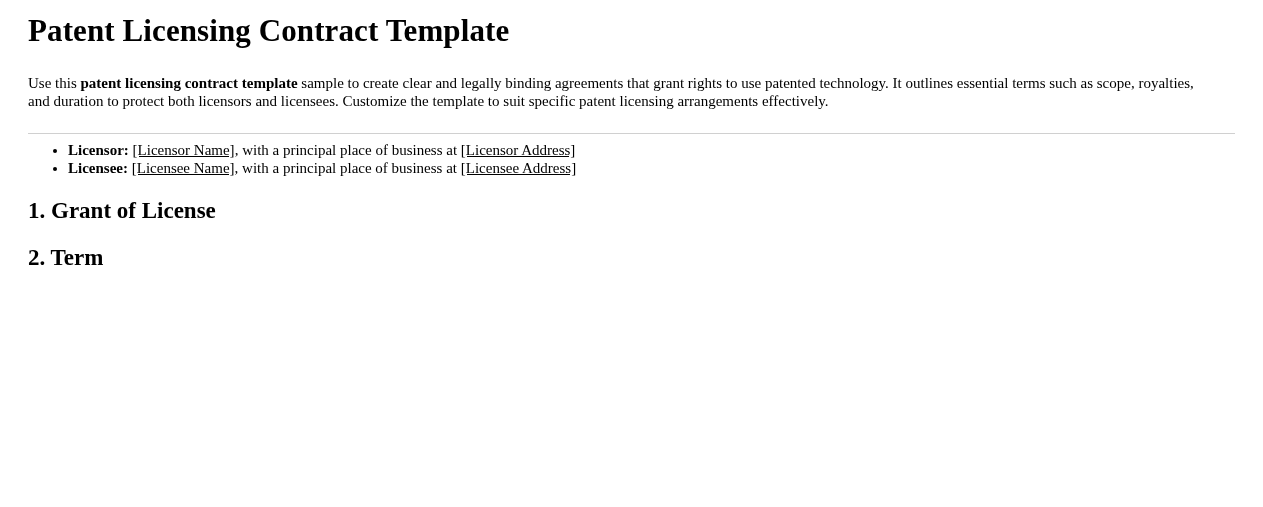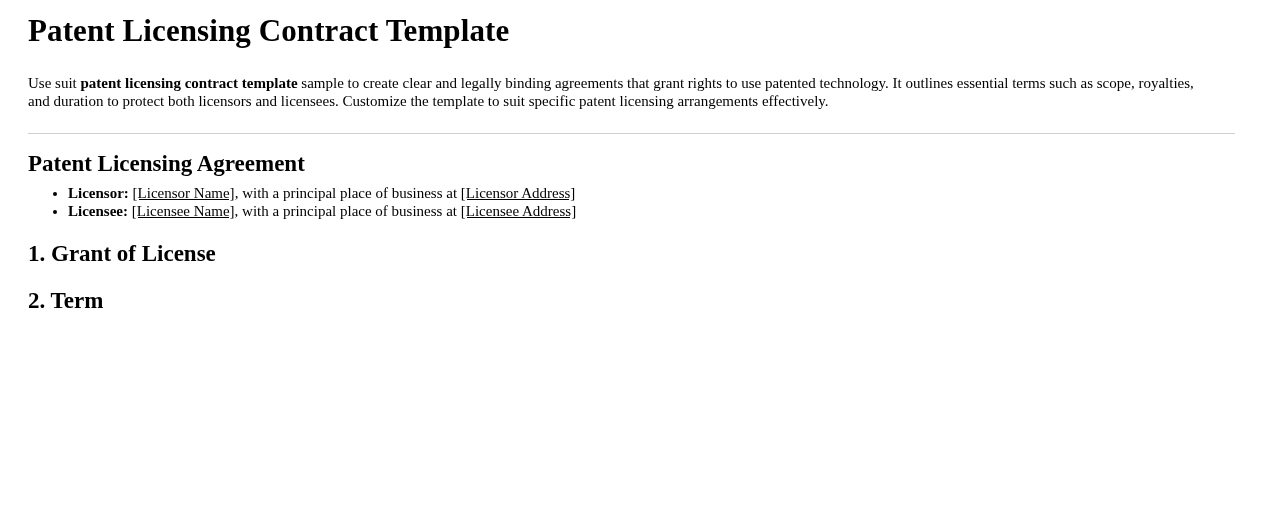--- a/index.html
+++ b/index.html
@@ -68,25 +68,24 @@
   }
   b { font-weight: bold; }
 </style>
 </head>
 <body>
 
 <div class="page">
 
   <h1 class="doc-title">Patent Licensing Contract Template</h1>
 
-  <p class="intro"><span>Use suit </span><b>patent licensing contract template</b><span> sample to create clear and legally binding agreements that grant rights to use patented technology. It outlines essential terms such as scope, royalties, and duration to protect both licensors and licensees. Customize the template to suit specific patent licensing arrangements effectively.</span></p>
+  <p class="intro"><span>Use this </span><b>patent licensing contract template</b><span> sample to create clear and legally binding agreements that grant rights to use patented technology. It outlines essential terms such as scope, royalties, and duration to protect both licensors and licensees. Customize the template to suit specific patent licensing arrangements effectively.</span></p>
 
   <hr class="rule">
 
-  <h2 class="section-title">Patent Licensing Agreement</h2>
 
 
   <ul class="bullets">
     <li><b>Licensor:</b><span> </span><span class="ph">[Licensor Name]</span><span>, with a principal place of business at </span><span class="ph">[Licensor Address]</span></li>
     <li><b>Licensee:</b><span> </span><span class="ph">[Licensee Name]</span><span>, with a principal place of business at </span><span class="ph">[Licensee Address]</span></li>
   </ul>
 
   <h3 class="subsection-title">1. Grant of License</h3>
 
 

